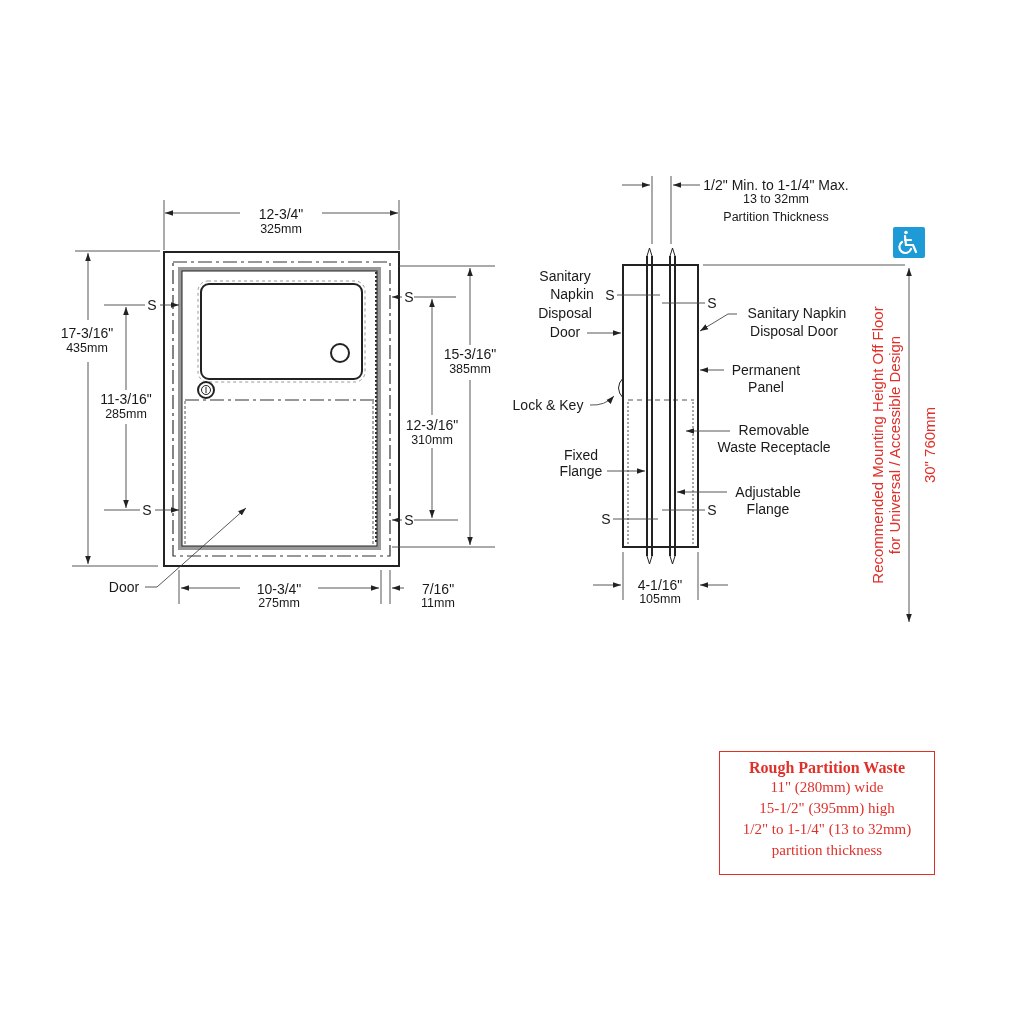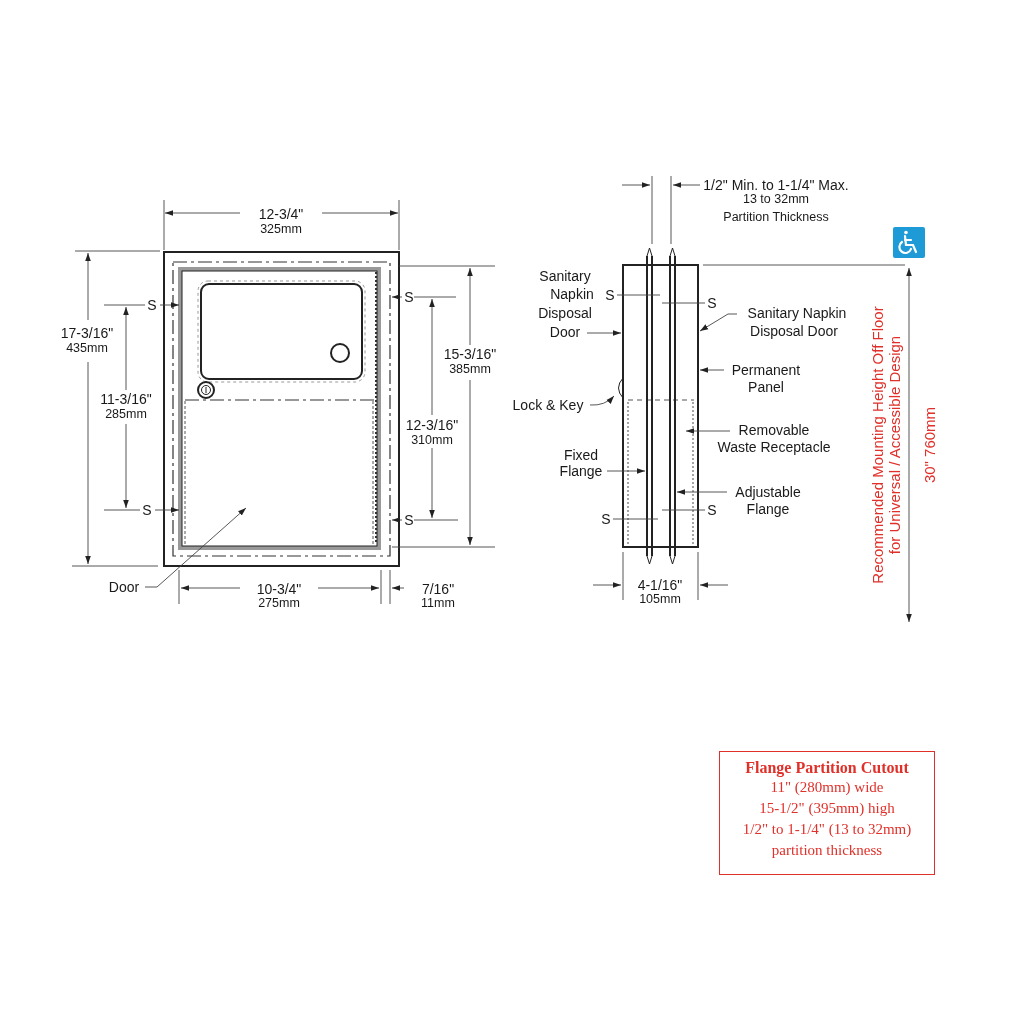--- a/index.html
+++ b/index.html
@@ -215,18 +215,18 @@
       <path d="M902,242 A6,6 0 1 0 911,249"></path>
     </g>
     <line x1="909" y1="268" x2="909" y2="622" class="dim" marker-start="url(#arr)" marker-end="url(#arr)"></line>
     <text transform="translate(883,445) rotate(-90)" text-anchor="middle" class="lbl red" style="font-size:15px">Recommended Mounting Height Off Floor</text>
     <text transform="translate(900,445) rotate(-90)" text-anchor="middle" class="lbl red" style="font-size:15px">for Universal / Accessible Design</text>
     <text transform="translate(935,445) rotate(-90)" text-anchor="middle" class="lbl red" style="font-size:15px">30"  760mm</text>
   </g>
 </svg>
 
 <div class="cutout-box">
-  <div class="cutout-title">Flange Partition Cutout</div>
+  <div class="cutout-title">Rough Partition Waste</div>
   <div class="cutout-line">11" (280mm) wide</div>
   <div class="cutout-line">15-1/2" (395mm) high</div>
   <div class="cutout-line">1/2" to 1-1/4" (13 to 32mm)</div>
   <div class="cutout-line">partition thickness</div>
 </div>
 
 </body></html>

